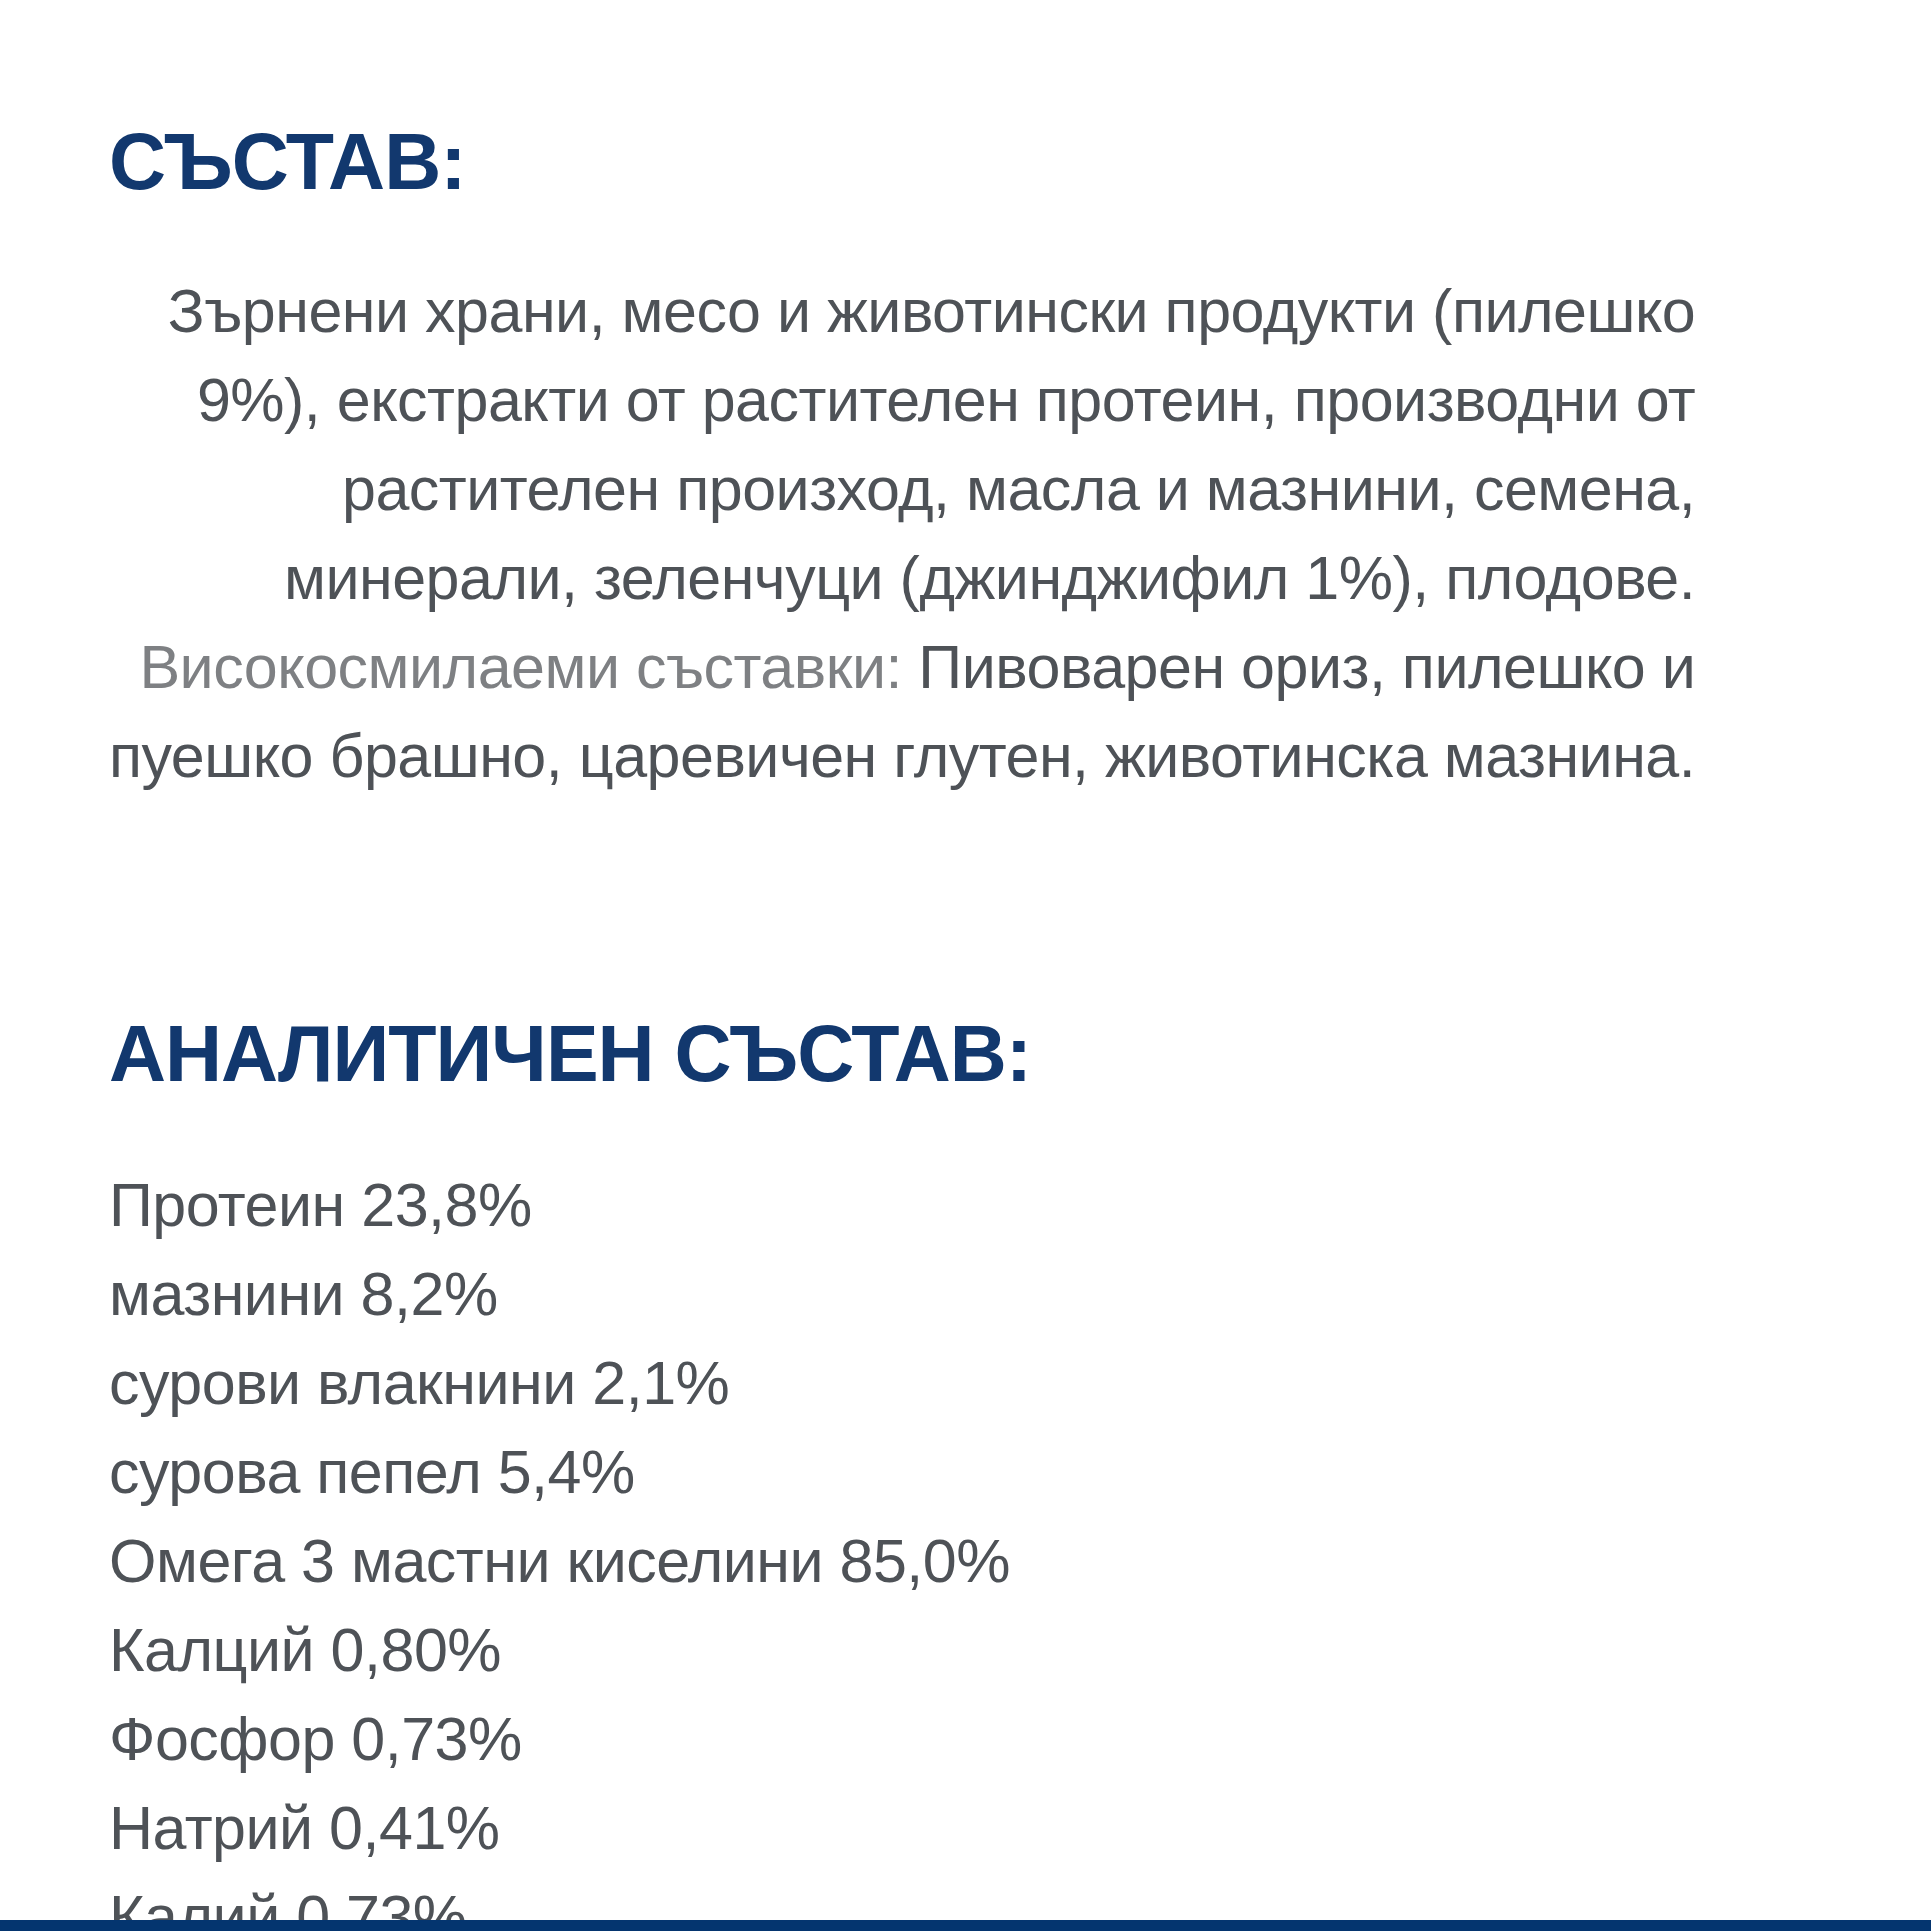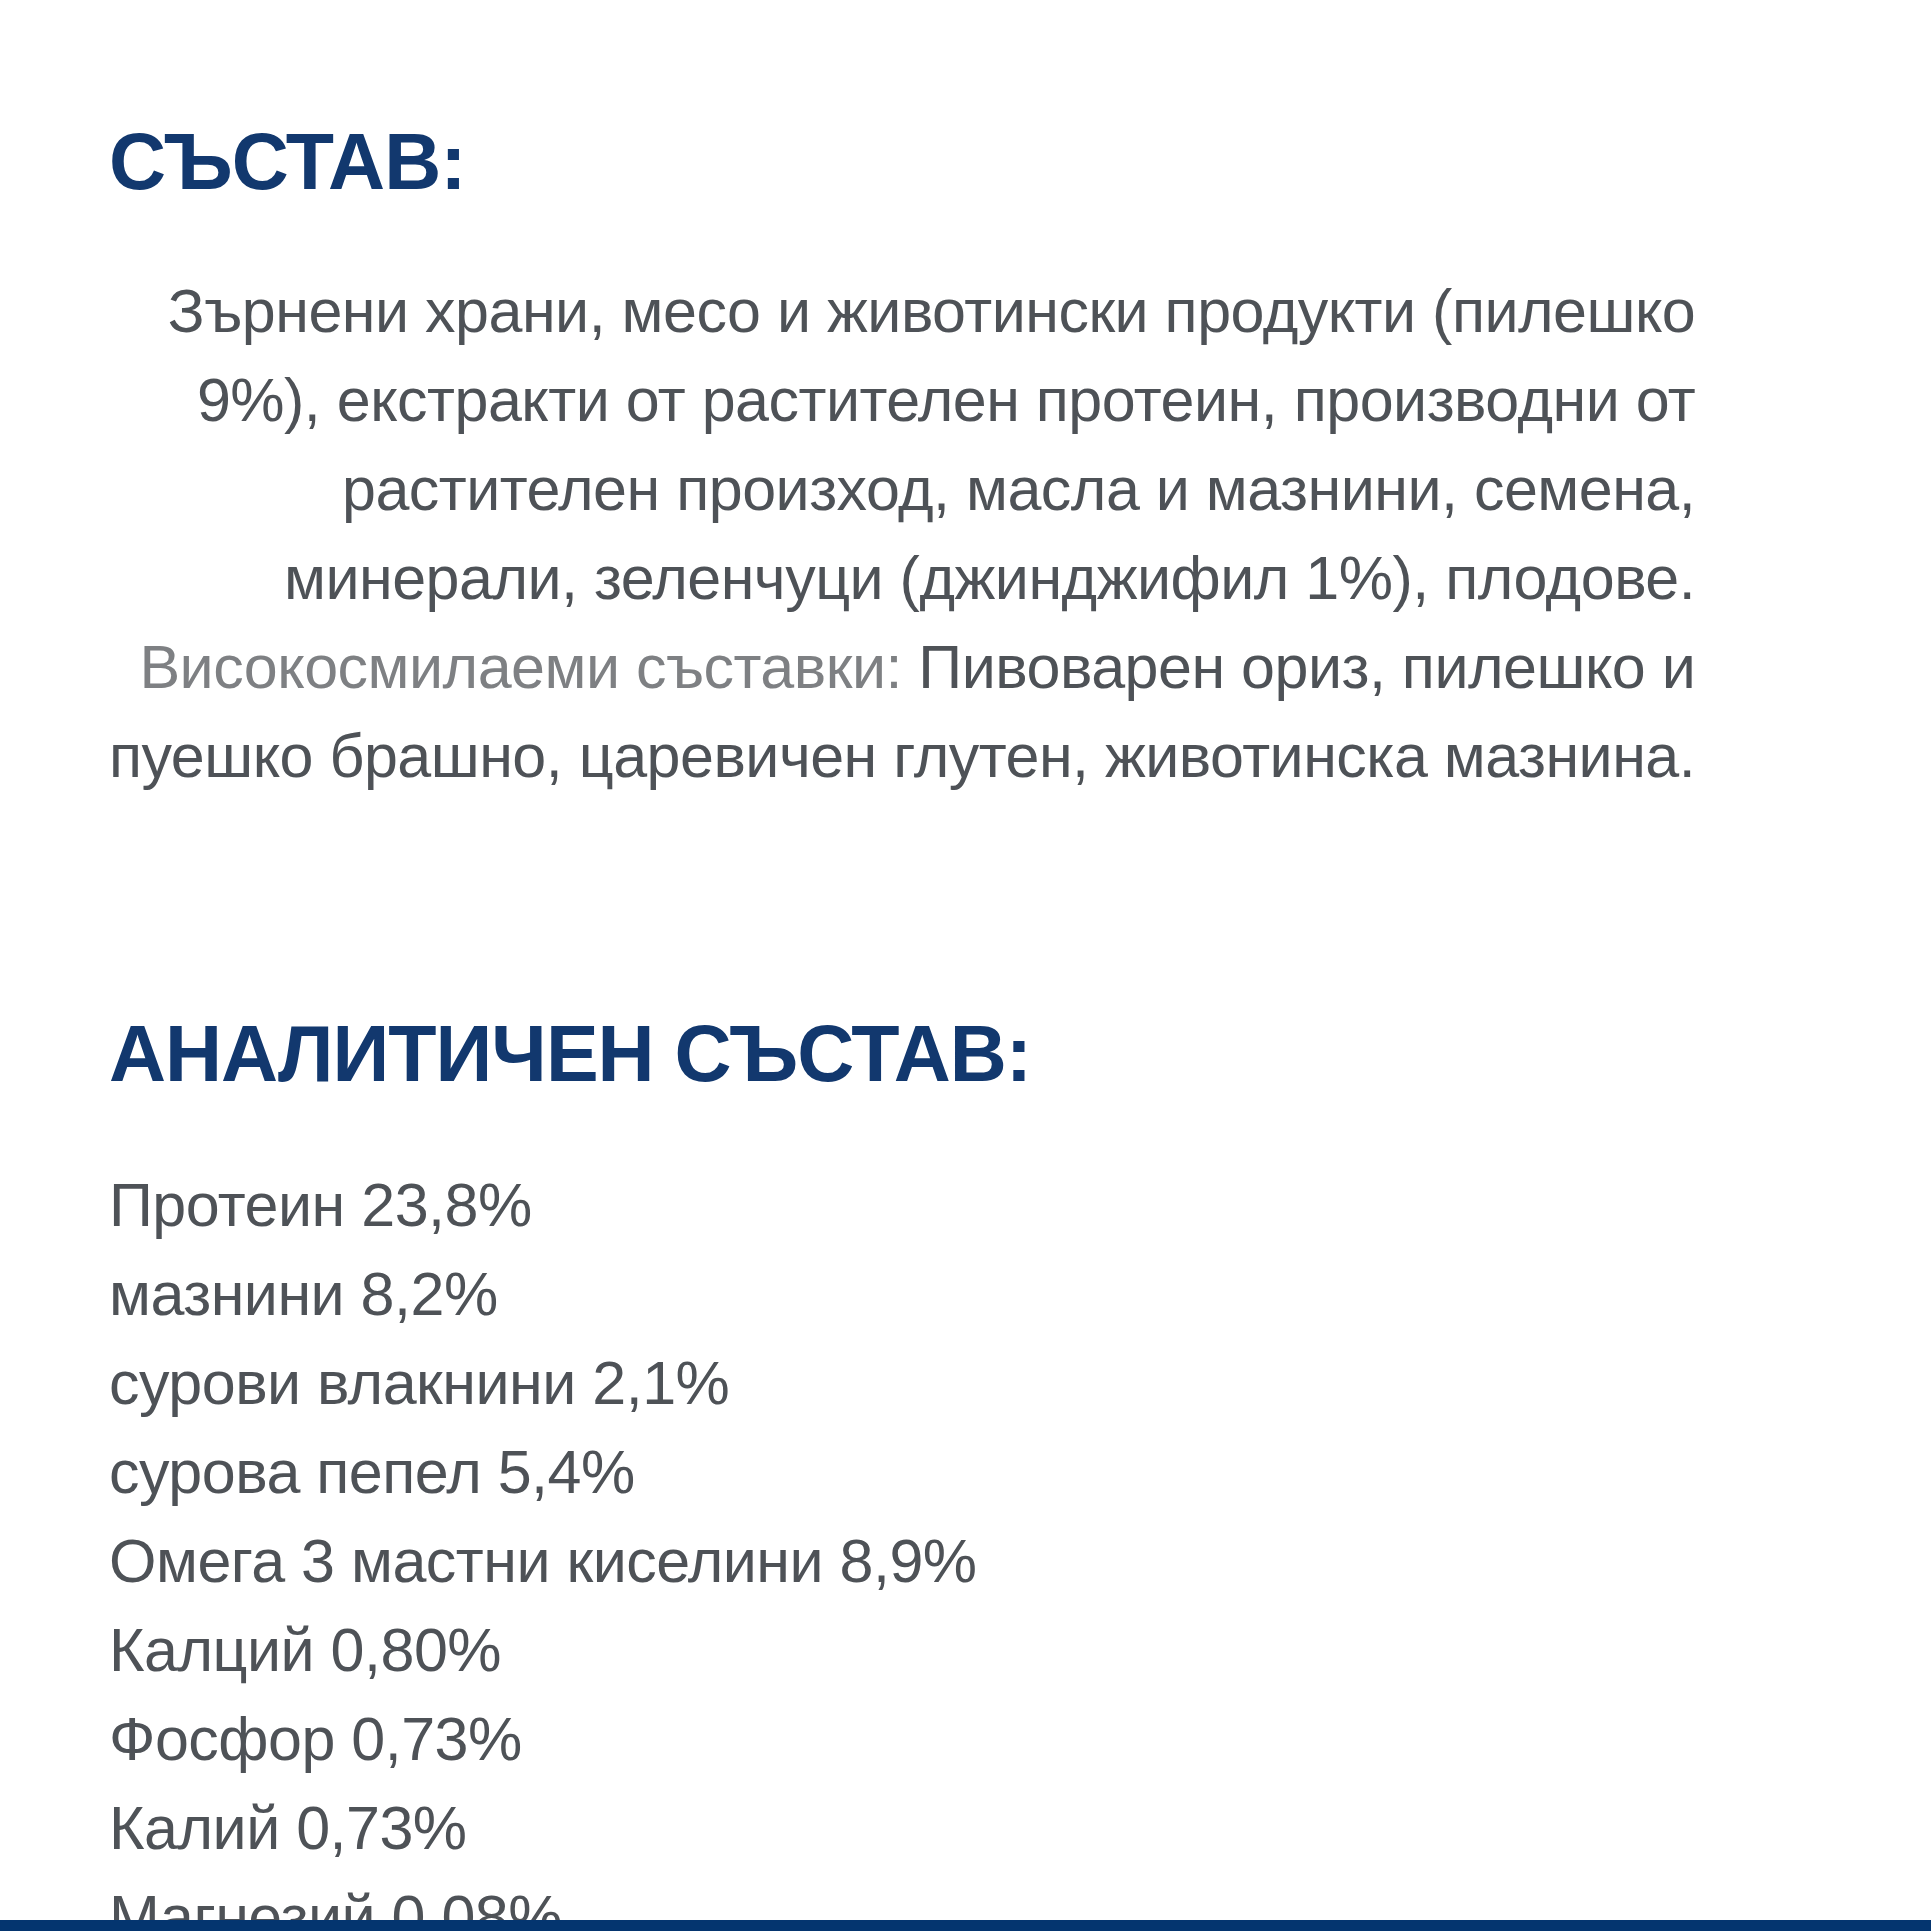--- a/index.html
+++ b/index.html
@@ -80,23 +80,24 @@
     <div class="text-line">пуешко брашно, царевичен глутен, животинска мазнина.</div>
   </div>
 
   <h1 class="section-title" id="analytical-title">АНАЛИТИЧЕН СЪСТАВ:</h1>
 
   <div class="body-text" id="analytical-left-list">
       <div class="text-line">Протеин 23,8%</div>
       <div class="text-line">мазнини 8,2%</div>
       <div class="text-line">сурови влакнини 2,1%</div>
       <div class="text-line">сурова пепел 5,4%</div>
-      <div class="text-line">Омега 3 мастни киселини 8,9%</div>
+      <div class="text-line">Омега 3 мастни киселини 85,0%</div>
       <div class="text-line">Калций 0,80%</div>
       <div class="text-line">Фосфор 0,73%</div>
+      <div class="text-line">Натрий 0,41%</div>
       <div class="text-line">Калий 0,73%</div>
       <div class="text-line">Магнезий 0,08%</div>
     </div>
 
 
   <div class="footer-bar"></div>
 
 </div>
 
 

